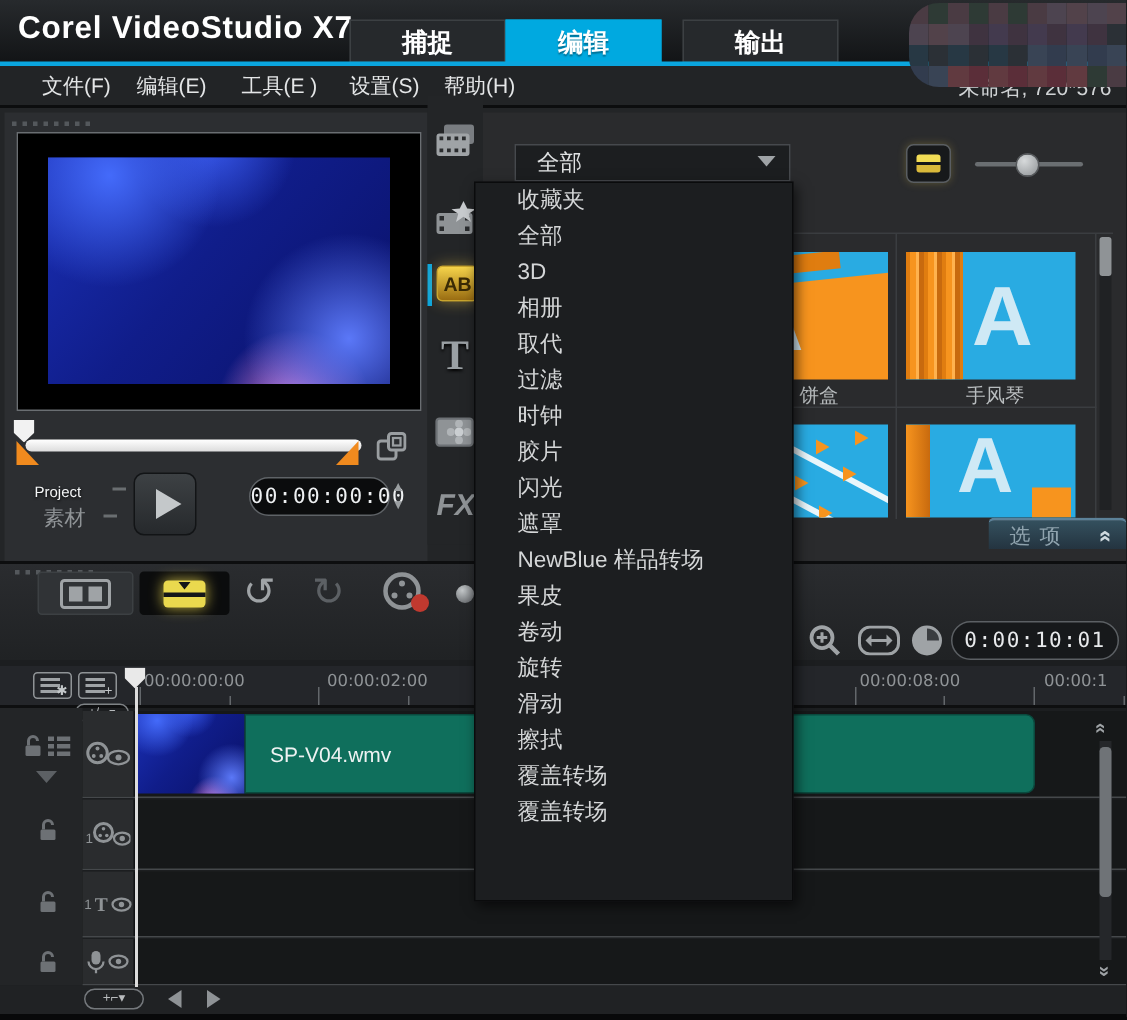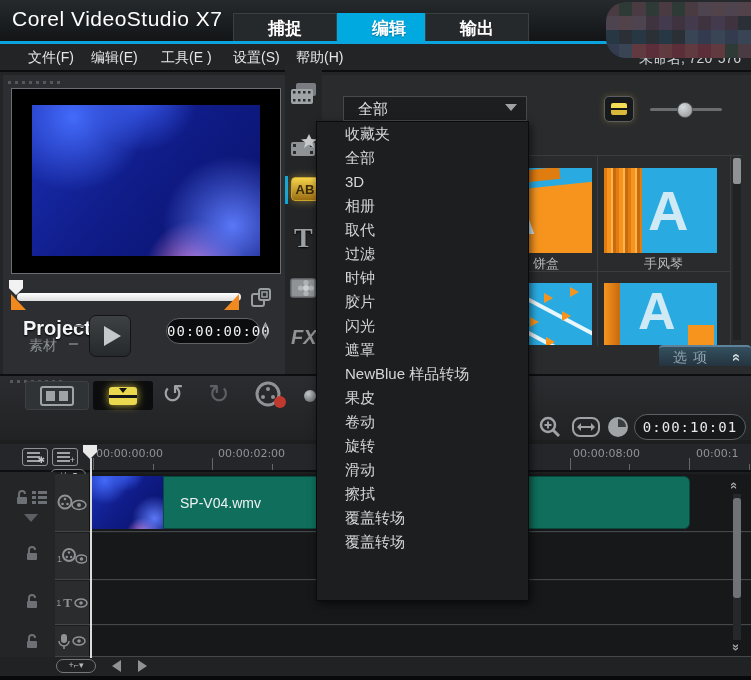--- a/index.html
+++ b/index.html
@@ -2,24 +2,24 @@
 <html><head>
 <meta charset="utf-8">
 <style>
   html,body{margin:0;padding:0;background:#101214;}
   #root{position:relative;width:751px;height:680px;background:#232527;overflow:hidden;
         font-family:"Liberation Sans","DejaVu Sans",sans-serif;color:#dfe1e2;}
   .abs{position:absolute;}
 
   
   #titlebar{left:0;top:0;width:751px;height:42px;background:linear-gradient(#272a2d,#121416);}
-  #logo{left:12px;top:7px;font-size:21px;color:#fff;letter-spacing:.5px;font-weight:400;}
+  #logo{left:12px;top:7px;font-size:21px;color:#fff;letter-spacing:.5px;font-weight:700;}
   .tab{top:13px;height:29px;line-height:29px;width:104px;text-align:center;
        font-weight:bold;font-size:17px;color:#fff;background:#26292c;border:1px solid #3c4043;box-sizing:border-box;}
-  #tab-capture{left:233px;} #tab-edit{left:337px;background:#00a9e0;border-color:#00a9e0;text-shadow:0 1px 1px rgba(0,0,0,.35);} #tab-output{left:425px;}
+  #tab-capture{left:233px;} #tab-edit{left:337px;background:#00a9e0;border-color:#00a9e0;text-shadow:0 1px 1px rgba(0,0,0,.35);} #tab-output{left:455px;}
   #cyanline{left:0;top:41px;width:751px;height:3px;background:#0aa5de;}
   #mosaic{left:606px;top:2px;width:145px;height:56px;border-radius:20px 0 0 20px;overflow:hidden;z-index:6;
           display:grid;grid-template-columns:repeat(11,1fr);grid-template-rows:repeat(4,1fr);}
   
   #menubar{left:0;top:44px;width:751px;height:28px;background:#222426;border-bottom:2px solid #0c0d0e;box-sizing:border-box;}
   .menu-item{position:absolute;top:5px;font-size:14px;color:#e4e6e7;}
   #project-info{right:10px;top:50px;font-size:14px;color:#d0d3d5;}
 
   
   #preview-panel{left:3px;top:75px;width:282px;height:299px;background:#2c2e31;}
@@ -32,21 +32,21 @@
     radial-gradient(circle at 88% 80%, rgba(95,125,255,.95) 0%, rgba(60,90,240,0) 30%),
     radial-gradient(circle at 72% 110%, rgba(240,140,225,.95) 0%, rgba(240,140,225,0) 22%),
     linear-gradient(130deg,#1a2fb4 0%,#101d8a 45%,#0a1168 100%);}
   #video-img{left:20px;top:16px;width:228px;height:151px;}
   #scrub-track{left:14px;top:218px;width:224px;height:8px;background:linear-gradient(#ffffff,#dcdcdc);border-radius:4px;}
   #scrub-marker{left:6px;top:205px;width:14px;height:15px;background:#f2f2f2;
     clip-path:polygon(0 0,100% 0,100% 55%,50% 100%,0 55%);}
   .trim{width:0;height:0;border-bottom:16px solid #f08a1e;}
   #trim-left{left:8px;top:219px;border-right:15px solid transparent;}
   #trim-right{left:221px;top:219px;border-left:15px solid transparent;}
-  #project-label{left:20px;top:242px;font-size:20px;font-weight:bold;color:#f4f6f7;text-shadow:0 1px 2px #000;}
+  #project-label{left:20px;top:248px;font-size:10px;font-weight:normal;color:#f4f6f7;text-shadow:0 1px 2px #000;}
   #clip-label{left:26px;top:262px;font-size:14px;color:#8f9396;}
   .tie{height:2px;background:#6a6e71;width:9px;}
   #play-btn{left:86px;top:240px;width:40px;height:40px;border-radius:7px;border:1px solid #121416;
     background:linear-gradient(#3d4144,#26292c);display:flex;align-items:center;justify-content:center;}
   #play-tri{width:0;height:0;border-left:17px solid #c4c8ca;border-top:10px solid transparent;border-bottom:10px solid transparent;margin-left:5px;}
   #timecode{left:163px;top:243px;width:92px;height:24px;line-height:24px;text-align:center;background:#0b0c0d;
     border:1px solid #5f6367;border-radius:13px;color:#eef0f2;font-family:"DejaVu Sans Mono",monospace;font-size:14px;letter-spacing:1px;}
   .spin{left:258px;font-size:9px;color:#9a9ea1;line-height:9px;}
 
   

